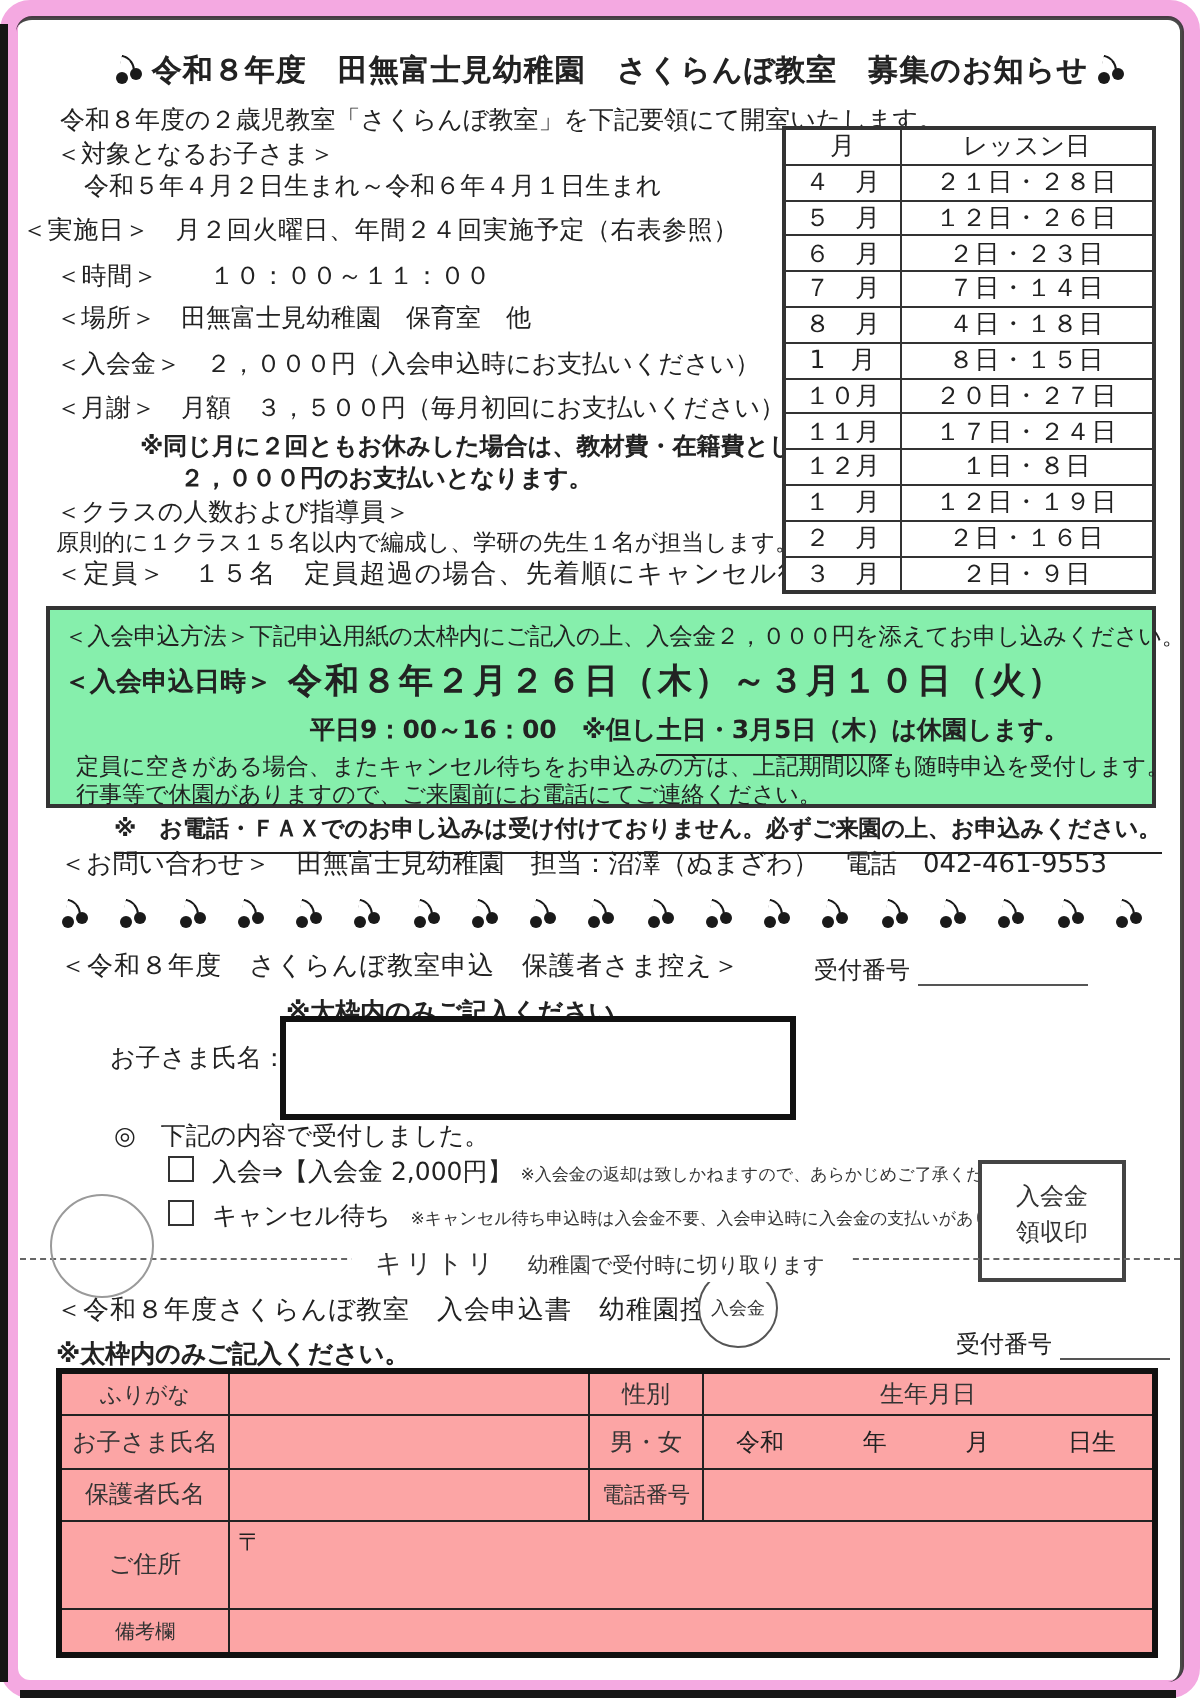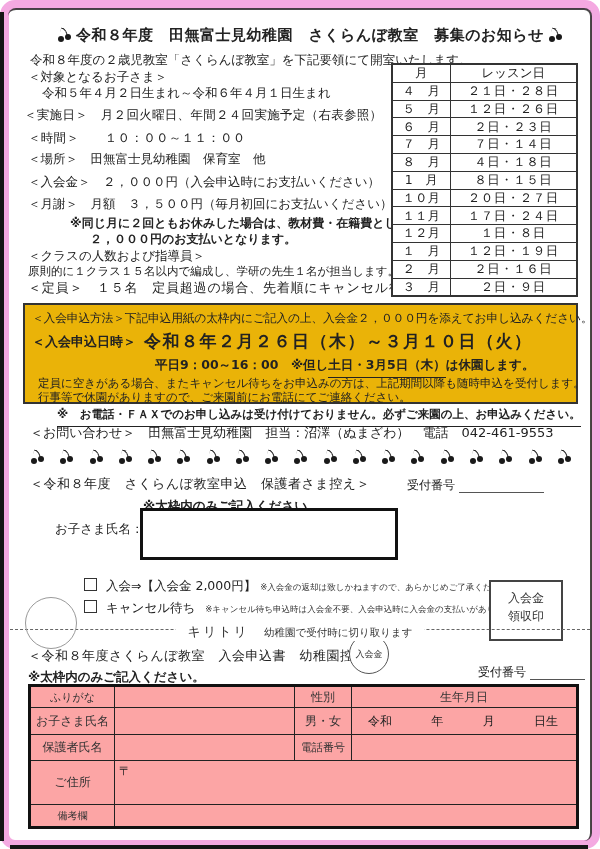--- a/index.html
+++ b/index.html
@@ -26,21 +26,21 @@
                  border-bottom:none;border-left:none;border-radius:0 8px 0 0;transform:rotate(10deg);}
 
   .title-row{position:absolute;top:26px;left:0;right:0;display:flex;justify-content:center;align-items:center;gap:4px;z-index:2;margin-left:20px;}
   .title{font-size:15px;font-weight:bold;letter-spacing:.5px;}
 
   table.lesson{position:absolute;left:391px;top:63px;border-collapse:collapse;background:#fff;border:2px solid #333;}
   table.lesson th,table.lesson td{border:1px solid #333;font-size:12.5px;font-weight:normal;text-align:center;
                                   padding:0;height:16.8px;line-height:1;}
   table.lesson td.days{letter-spacing:.5px;}
 
-  .app-box{position:absolute;left:23px;top:303px;width:551px;height:97px;border:2px solid #333;background:#eab308;}
+  .app-box{position:absolute;left:23px;top:303px;width:551px;height:97px;border:2px solid #333;background:#86efac;}
 
   .checkbox{display:inline-block;width:11px;height:11px;border:1.5px solid #333;vertical-align:-1px;margin-right:9px;background:#fff;}
 
   .thick-box{position:absolute;left:140px;top:508px;width:252px;height:46px;border:3px solid #111;background:#fff;}
   .receipt-box{position:absolute;left:489px;top:580px;width:70px;height:50px;border:2px solid #444;background:#fff;
                font-size:12px;text-align:center;padding-top:7px;line-height:1.5;color:#333;}
 
   .cut-rule{position:absolute;left:10px;right:10px;top:629px;border-top:1.6px dashed #666;z-index:3;}
   .cut-label{position:absolute;top:621px;left:50%;transform:translateX(-50%);background:#fff;padding:0 12px;
              white-space:nowrap;z-index:4;color:#333;}
@@ -62,21 +62,21 @@
 
   <div class="title-row">
     <span class="cherry"></span>
     <span class="title">令和８年度　田無富士見幼稚園　さくらんぼ教室　募集のお知らせ</span>
     <span class="cherry"></span>
   </div>
 
   <div class="line" style="left:30px;top:52px">令和８年度の２歳児教室「さくらんぼ教室」を下記要領にて開室いたします。</div>
   <div class="line" style="left:28px;top:69px">＜対象となるお子さま＞</div>
   <div class="line" style="left:42px;top:85px">令和５年４月２日生まれ～令和６年４月１日生まれ</div>
-  <div class="line" style="left:24px;top:107px;letter-spacing:.3px">＜実施日＞　月２回火曜日、年間２４回実施予定（右表参照）</div>
+  <div class="line" style="left:11px;top:107px;letter-spacing:.3px">＜実施日＞　月２回火曜日、年間２４回実施予定（右表参照）</div>
   <div class="line" style="left:28px;top:130px;letter-spacing:.3px">＜時間＞　　１０：００～１１：００</div>
   <div class="line" style="left:28px;top:151px">＜場所＞　田無富士見幼稚園　保育室　他</div>
   <div class="line" style="left:28px;top:174px">＜入会金＞　２，０００円（入会申込時にお支払いください）</div>
   <div class="line" style="left:28px;top:196px">＜月謝＞　月額　３，５００円（毎月初回にお支払いください）</div>
   <div class="line b" style="left:70px;top:216px;font-size:12px">※同じ月に２回ともお休みした場合は、教材費・在籍費として</div>
   <div class="line b" style="left:90px;top:232px;font-size:12px">２，０００円のお支払いとなります。</div>
   <div class="line" style="left:28px;top:248px">＜クラスの人数および指導員＞</div>
   <div class="line" style="left:28px;top:264px;font-size:11.5px">原則的に１クラス１５名以内で編成し、学研の先生１名が担当します。</div>
   <div class="line" style="left:28px;top:280px;font-size:13px;letter-spacing:.8px">＜定員＞　１５名　定員超過の場合、先着順にキャンセル待ちとなります。</div>
 
@@ -184,20 +184,21 @@
   <div class="line" style="left:30px;top:476px;font-size:13px;letter-spacing:.5px">＜令和８年度　さくらんぼ教室申込　保護者さま控え＞</div>
   <div class="line" style="left:407px;top:478px;font-size:12px">
     <span>受付番号</span><span class="blank" style="width:85px"></span>
   </div>
   <div class="line b" style="left:143px;top:498px;font-size:12.5px">
     <span class="ul">※太枠内のみご記入ください。</span>
   </div>
   <div class="line" style="left:55px;top:521px;font-size:12.5px">お子さま氏名：</div>
   <div class="thick-box"></div>
 
+  <div class="line" style="left:57px;top:560px;font-size:12.5px">◎　下記の内容で受付しました。</div>
   <div class="line" style="left:84px;top:578px">
     <span class="checkbox"></span><span style="font-size:12.5px">入会⇒【入会金 2,000円】</span>
     <span style="font-size:8.5px;color:#333">※入会金の返却は致しかねますので、あらかじめご了承ください。</span>
   </div>
   <div class="line" style="left:84px;top:600px">
     <span class="checkbox"></span><span style="font-size:12.5px">キャンセル待ち</span>
     <span style="font-size:8.5px;color:#333;margin-left:6px">※キャンセル待ち申込時は入会金不要、入会申込時に入会金の支払いがあります。</span>
   </div>
 
   <div class="receipt-box">

